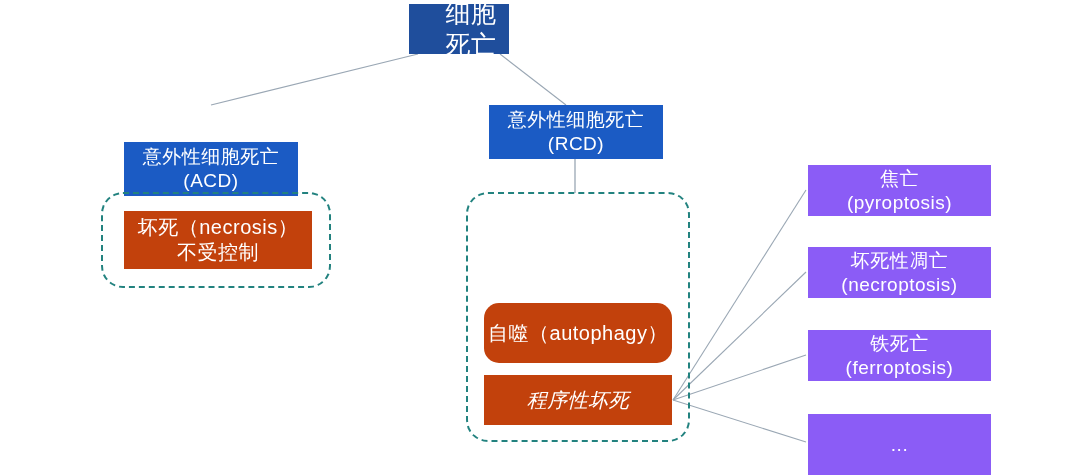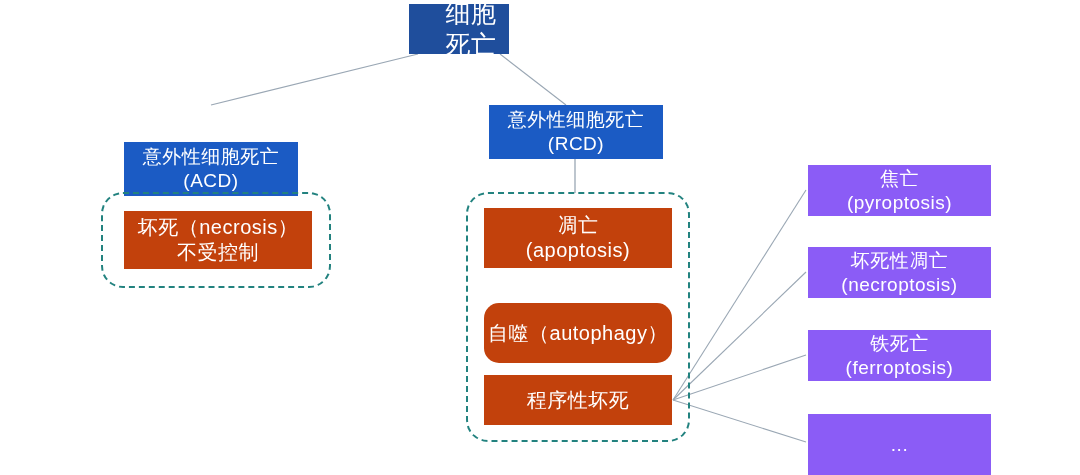--- a/index.html
+++ b/index.html
@@ -89,26 +89,24 @@
   <div class="node node-level1" style="left:489px; top:105px; width:174px; height:54px;">意外性细胞死亡
 (RCD)</div>
 
   <div class="dashed-group" style="left:101px; top:192px; width:230px; height:96px;"></div>
 
   <div class="node node-sub" style="left:124px; top:211px; width:188px; height:58px;">坏死（necrosis）
 不受控制</div>
 
   <div class="dashed-group" style="left:466px; top:192px; width:224px; height:250px;"></div>
 
-  <div class="node node-sub" style="left:484px; top:208px; width:188px; height:60px;">凋亡
-(apoptosis)</div>
 
   <div class="node node-sub" style="left:484px; top:303px; width:188px; height:60px;border-radius:15px;">自噬（autophagy）</div>
 
-  <div class="node node-sub" style="left:484px; top:375px; width:188px; height:50px;">程序性坏死</div>
+  <div class="node node-sub" style="left:484px; top:375px; width:188px; height:50px;font-style:italic;">程序性坏死</div>
 
   <div class="node node-leaf" style="left:808px; top:165px; width:183px; height:51px;">焦亡
 (pyroptosis)</div>
 
   <div class="node node-leaf" style="left:808px; top:247px; width:183px; height:51px;">坏死性凋亡
 (necroptosis)</div>
 
   <div class="node node-leaf" style="left:808px; top:330px; width:183px; height:51px;">铁死亡
 (ferroptosis)</div>
 

